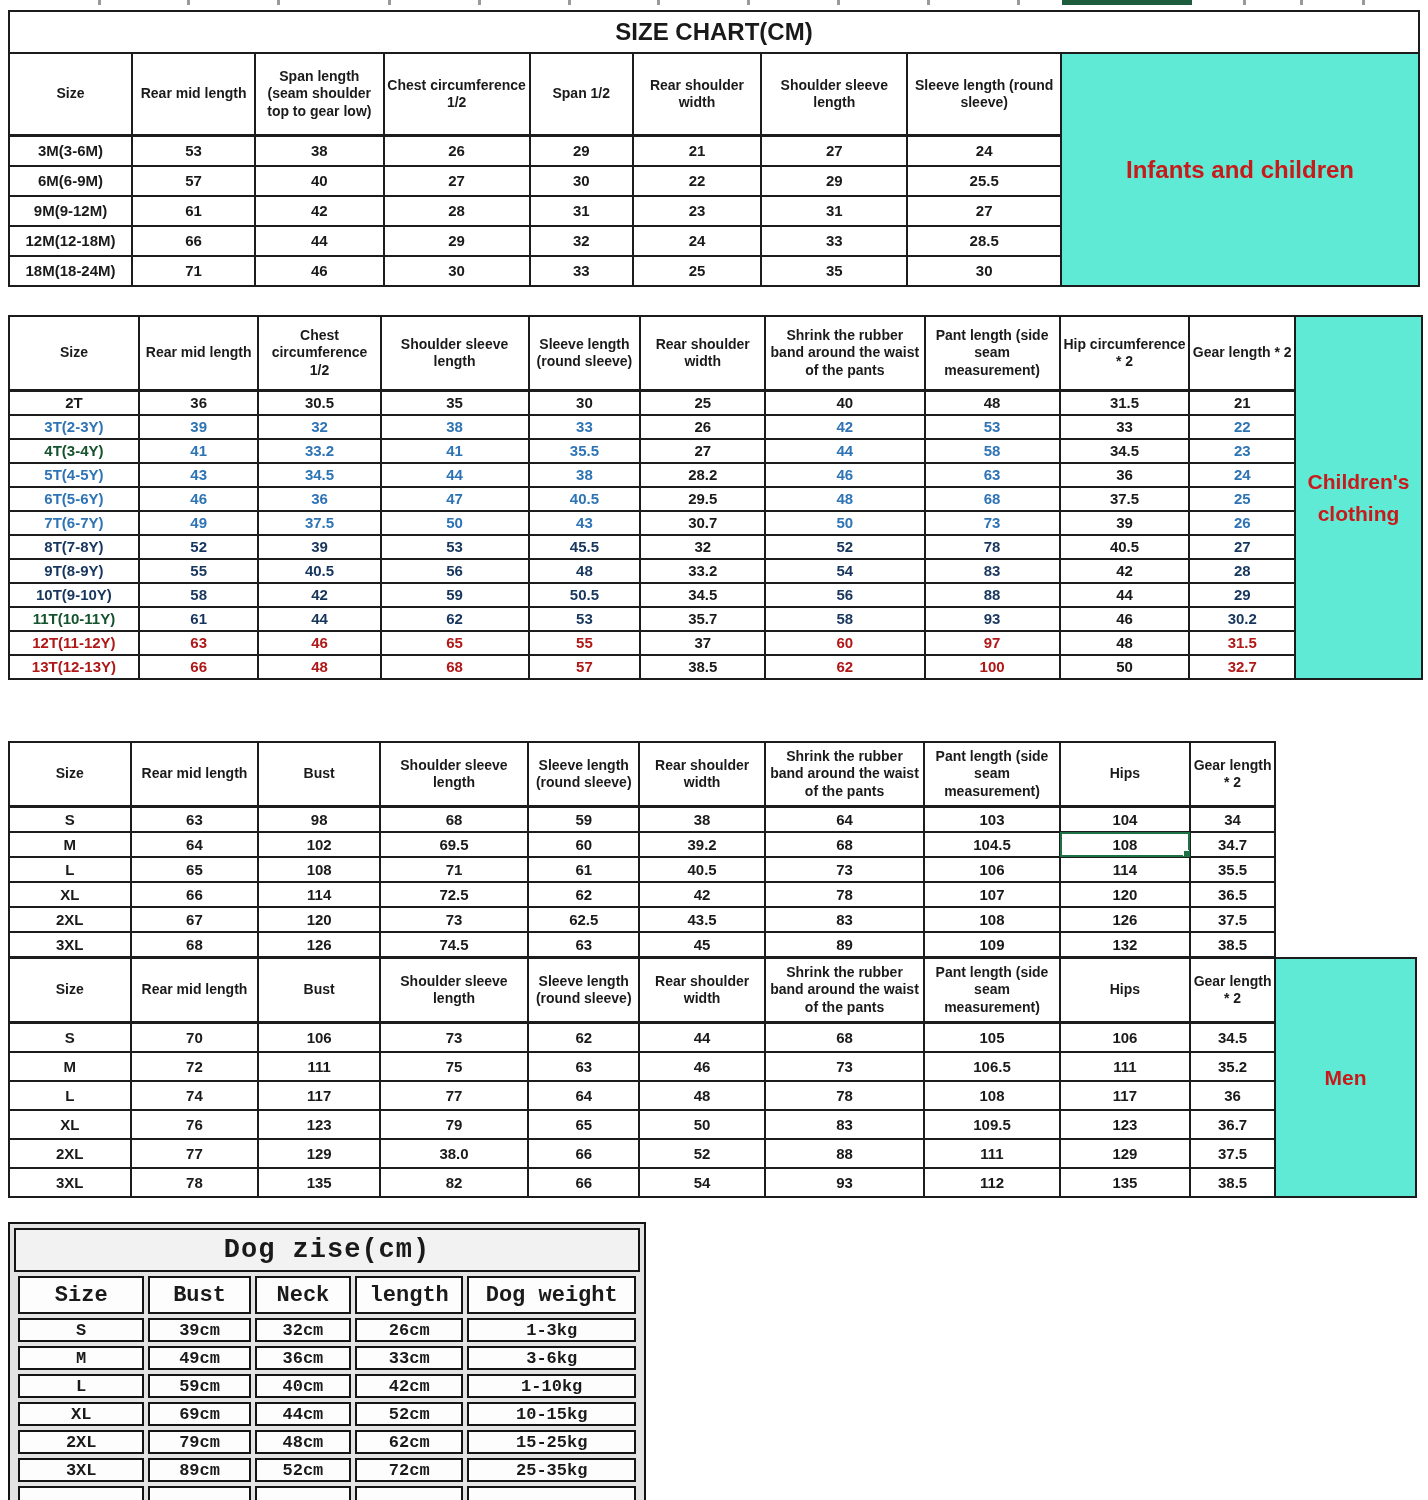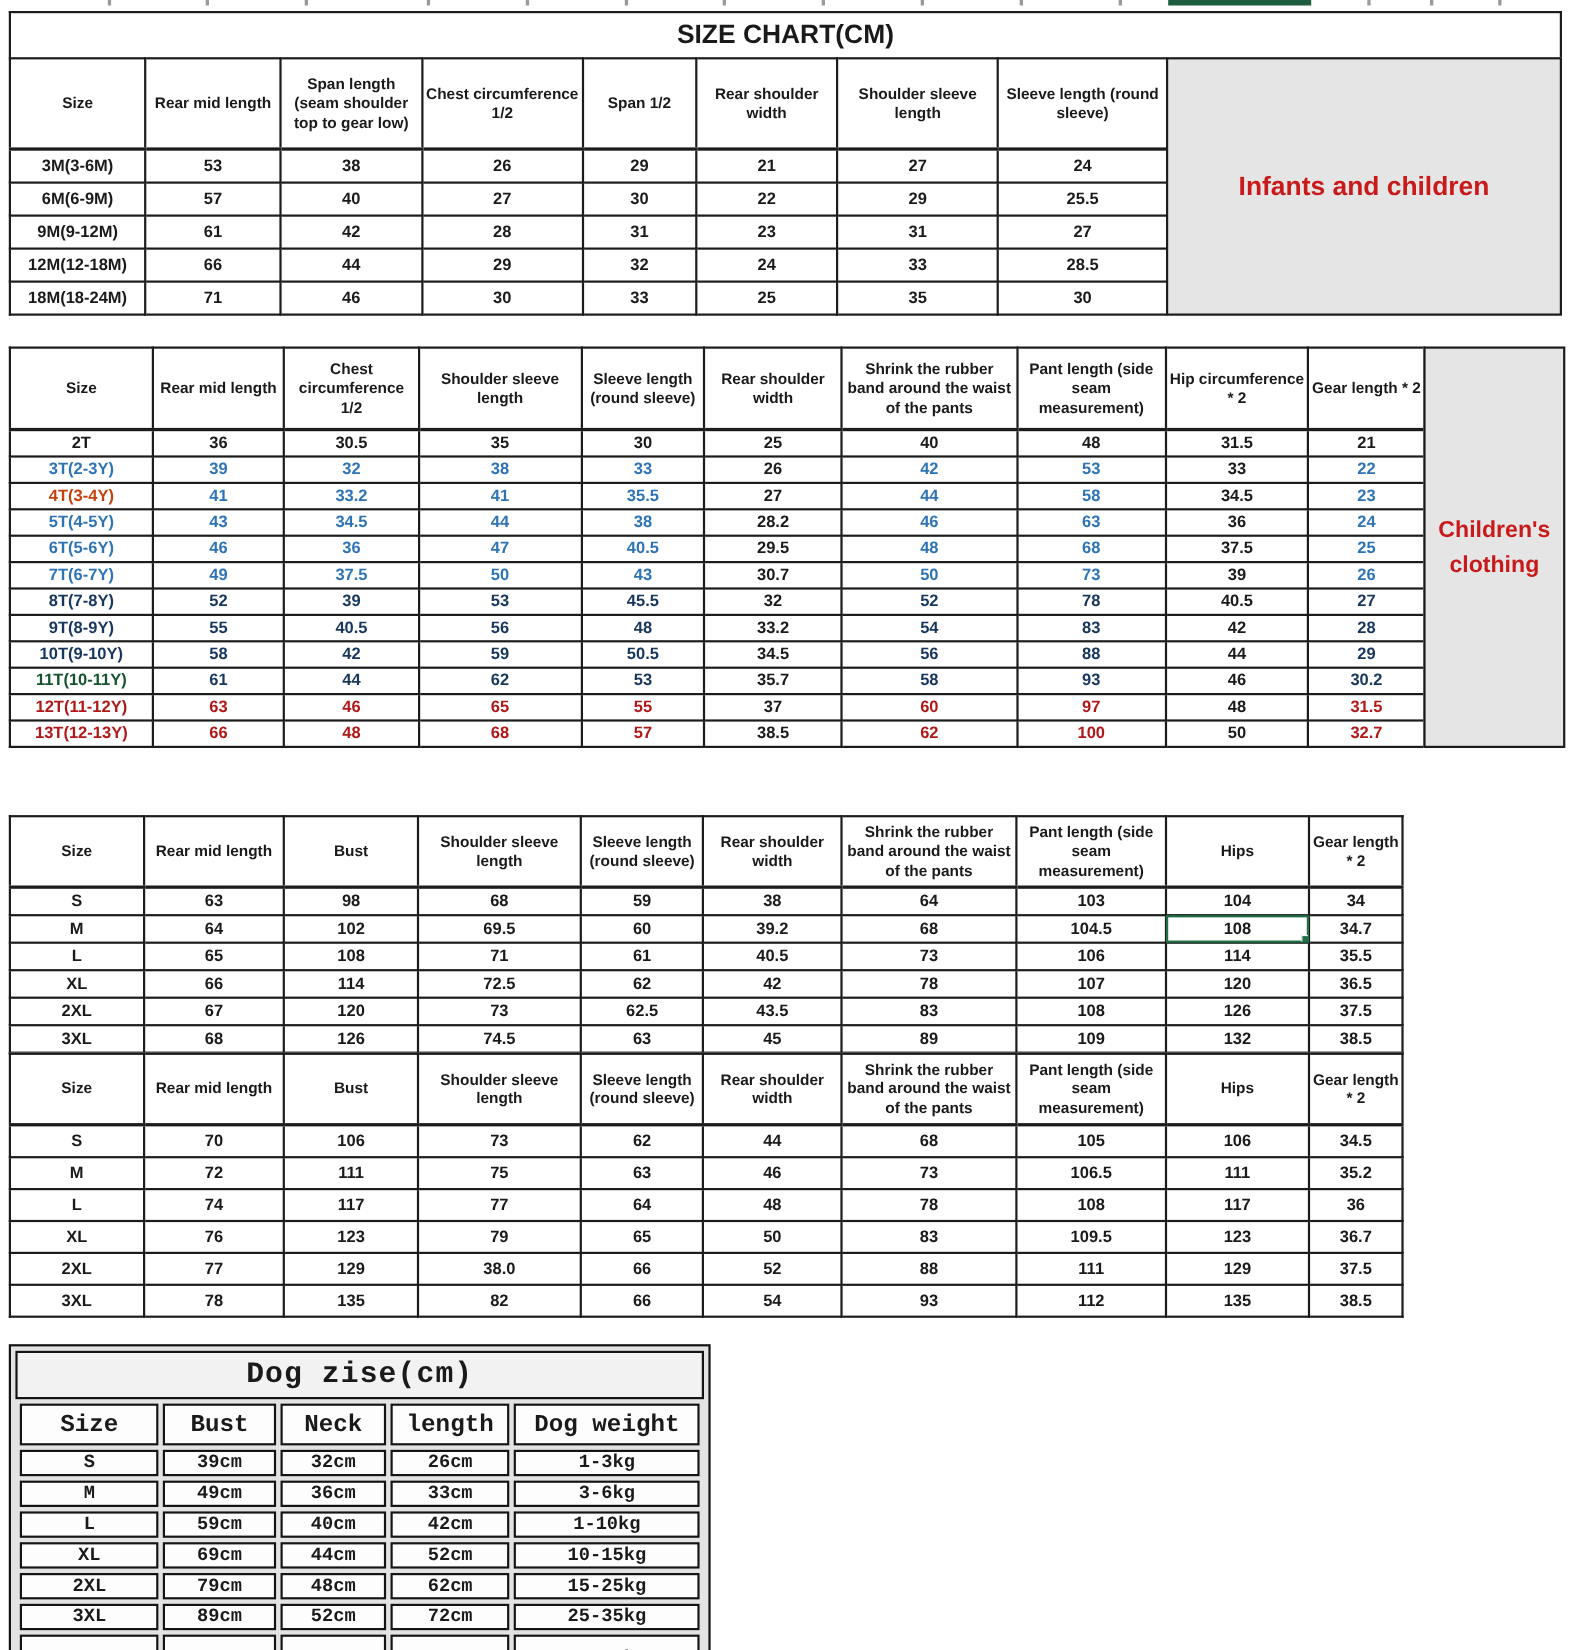--- a/index.html
+++ b/index.html
@@ -12,21 +12,21 @@
   .greenbar{position:absolute;top:0;left:1062px;width:130px;height:5px;background:#1d5c3c;}
 
   
   .sec{position:absolute;left:8px;}
   .flexrow{display:flex;align-items:stretch;}
   .title-bar{
     border:2px solid #1c1c1c;border-bottom:none;background:#fff;
     text-align:center;font-weight:bold;font-size:24px;height:40px;line-height:40px;
   }
   .side-label{
-    flex:1;margin-left:-2px;border:2px solid #1c1c1c;background:#e5e5e5;
+    flex:1;margin-left:-2px;border:2px solid #1c1c1c;background:#5eead4;
     display:flex;align-items:center;justify-content:center;text-align:center;
     font-weight:bold;color:#c81a1a;padding:4px;
   }
   .side-label.big{font-size:24px;}
   .side-label.med{font-size:21px;line-height:1.5;}
 
   table.grid{border-collapse:collapse;table-layout:fixed;background:#fff;flex:none;}
   table.grid th,table.grid td{
     border:2px solid #1c1c1c;text-align:center;vertical-align:middle;
     font-weight:bold;padding:1px 2px;overflow:hidden;
@@ -218,21 +218,21 @@
               <td style="color: rgb(46, 116, 181);">32</td>
               <td style="color: rgb(46, 116, 181);">38</td>
               <td style="color: rgb(46, 116, 181);">33</td>
               <td>26</td>
               <td style="color: rgb(46, 116, 181);">42</td>
               <td style="color: rgb(46, 116, 181);">53</td>
               <td>33</td>
               <td style="color: rgb(46, 116, 181);">22</td>
             </tr>
             <tr>
-              <td style="color: #c2410c;">4T(3-4Y)</td>
+              <td style="color: #14532d;">4T(3-4Y)</td>
               <td style="color: rgb(46, 116, 181);">41</td>
               <td style="color: rgb(46, 116, 181);">33.2</td>
               <td style="color: rgb(46, 116, 181);">41</td>
               <td style="color: rgb(46, 116, 181);">35.5</td>
               <td>27</td>
               <td style="color: rgb(46, 116, 181);">44</td>
               <td style="color: rgb(46, 116, 181);">58</td>
               <td>34.5</td>
               <td style="color: rgb(46, 116, 181);">23</td>
             </tr>
@@ -554,20 +554,21 @@
               <td>82</td>
               <td>66</td>
               <td>54</td>
               <td>93</td>
               <td>112</td>
               <td>135</td>
               <td>38.5</td>
             </tr>
           </tbody>
         </table>
+      <div class="side-label med">Men</div>
     </div>
   </div>
 
   <div class="dog-wrap">
     <div class="dog-title">Dog zise(cm)</div>
     <table class="dog">
       <colgroup>
         <col style="width:21%">
           <col style="width:17%">
           <col style="width:16%">

